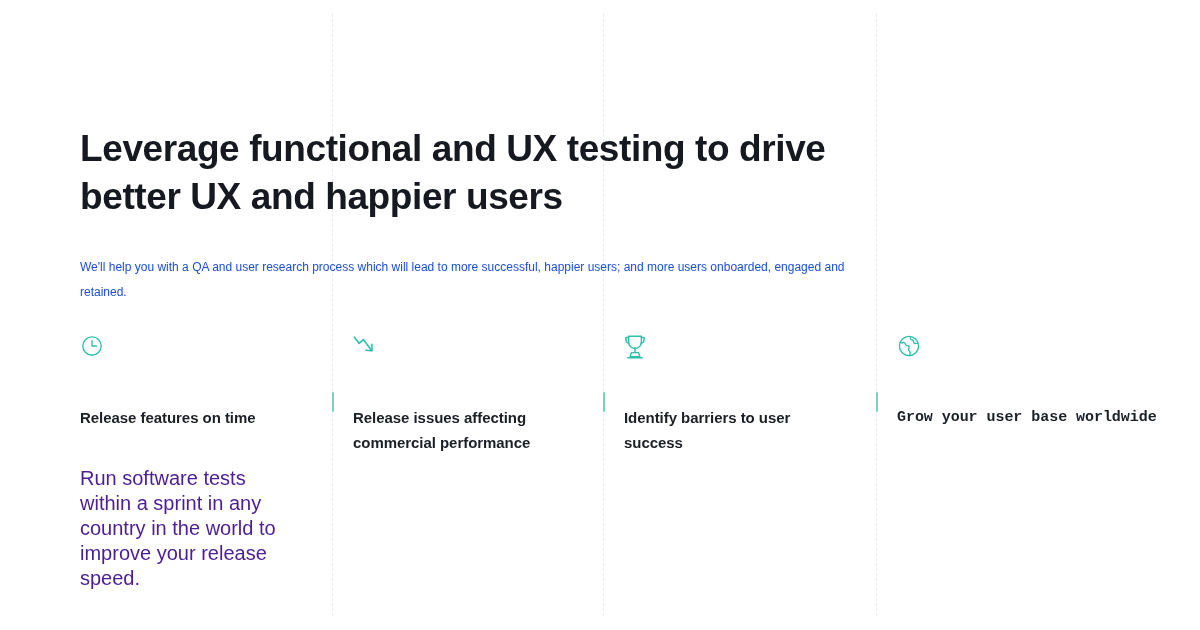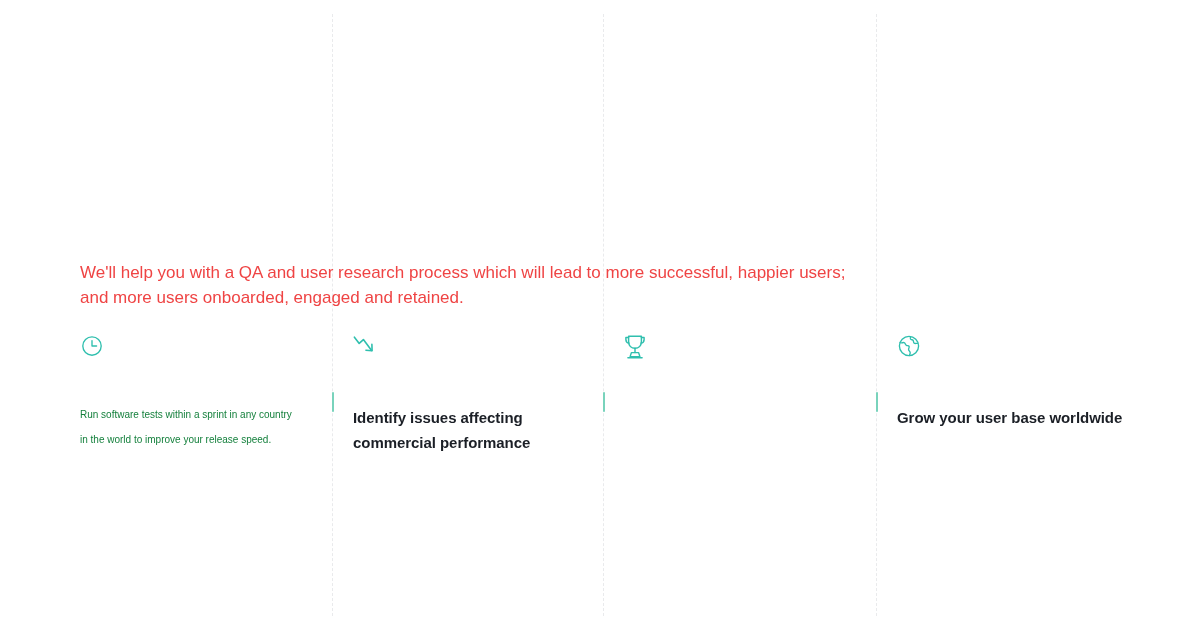--- a/index.html
+++ b/index.html
@@ -46,42 +46,42 @@
     font-weight: 700;
     letter-spacing: -0.4px;
     color: #16191f;
   }
 
   .subhead {
     position: absolute;
     left: 80px;
     top: 243px;
     width: 775px;
-    font-size: 17px;
+    font-size: 12px;
     line-height: 25px;
-    color: #ef4444;
+    color: #1d4ed8;
     font-weight: 400;
   }
 
   
   .columns {
     position: absolute;
     left: 0;
     top: 334px;
     width: 1200px;
     display: flex;
   }
   .col {
     position: relative;
     box-sizing: border-box;
   }
   .col.c1 { width: 332px; padding-left: 80px; padding-right: 30px; }
   .col.c2 { width: 271px; padding-left: 21px; padding-right: 30px; }
   .col.c3 { width: 273px; padding-left: 21px; padding-right: 30px; }
-  .col.c4 { width: 324px; padding-left: 21px; padding-right: 24px; }
+  .col.c4 { width: 324px; padding-left: 21px; padding-right: 24px; font-family: Liberation Mono, monospace; }
 
   .col-icon {
     height: 30px;
     display: block;
     margin-bottom: 26px;
   }
   .col-icon svg { display: block; }
 
   .col-heading-row {
     display: flex;
@@ -104,77 +104,83 @@
 
   .col-heading {
     font-size: 15px;
     line-height: 25px;
     font-weight: 700;
     color: #1b1f26;
     letter-spacing: -0.05px;
   }
 
   .col-body {
-    margin-top: 38px;
-    font-size: 10px;
+    margin-top: 21px;
+    font-size: 20px;
     line-height: 25px;
-    color: #15803d;
+    color: #4c1d95;
     font-weight: 400;
   }
 </style>
 </head>
 <body>
 
 <div class="page">
 
   <div class="divider d1"></div>
   <div class="divider d2"></div>
   <div class="divider d3"></div>
 
+  <h1 class="headline">Leverage functional and UX testing to drive better UX and happier users</h1>
 
   <p class="subhead">We'll help you with a QA and user research process which will lead to more successful, happier users; and more users onboarded, engaged and retained.</p>
 
   <div class="columns">
 
     <div class="col c1">
       <span class="col-icon">
         <svg width="24" height="24" viewBox="0 0 24 24" fill="none" stroke="#2fbfae" stroke-width="1.35" stroke-linecap="round" stroke-linejoin="round">
           <circle cx="12" cy="12" r="9.2"></circle>
           <path d="M12 6.6 V12 H16.6"></path>
         </svg>
       </span>
+      <div class="col-heading-row">
+        <span class="accent-bar hidden"></span>
+        <h3 class="col-heading">Release features on time</h3>
+      </div>
       <p class="col-body">Run software tests within a sprint in any country in the world to improve your release speed.</p>
     </div>
 
     <div class="col c2">
       <span class="col-icon">
         <svg width="27" height="22" viewBox="0 0 27 22" fill="none" stroke="#2fbfae" stroke-width="1.6" stroke-linecap="round" stroke-linejoin="round">
           <path d="M1.4 3.2 L6.2 9.4 L10.4 5.6 L18.6 16.4"></path>
           <path d="M18.9 10.4 L19.1 16.8 L12.9 16.2"></path>
         </svg>
       </span>
       <div class="col-heading-row">
         <span class="accent-bar"></span>
-        <h3 class="col-heading">Identify issues affecting commercial performance</h3>
+        <h3 class="col-heading">Release issues affecting commercial performance</h3>
       </div>
     </div>
 
     <div class="col c3">
       <span class="col-icon">
         <svg width="22" height="26" viewBox="0 0 22 26" fill="none" stroke="#2fbfae" stroke-width="1.45" stroke-linecap="round" stroke-linejoin="round">
           <path d="M4.6 2.2 H17.4 V7.4 C17.4 11.6 14.6 14.2 11 14.2 C7.4 14.2 4.6 11.6 4.6 7.4 Z"></path>
           <path d="M4.6 3.4 H1.9 V5.4 C1.9 7.6 3.2 8.9 5 9.1"></path>
           <path d="M17.4 3.4 H20.1 V5.4 C20.1 7.6 18.8 8.9 17 9.1"></path>
           <path d="M11 14.2 V18.4"></path>
           <path d="M7.4 18.6 H14.6 L15.9 22.6 H6.1 Z"></path>
           <path d="M3.9 23.8 H18.1"></path>
         </svg>
       </span>
       <div class="col-heading-row">
         <span class="accent-bar"></span>
+        <h3 class="col-heading">Identify barriers to user success</h3>
       </div>
     </div>
 
     <div class="col c4">
       <span class="col-icon">
         <svg width="24" height="24" viewBox="0 0 24 24" fill="none" stroke="#2fbfae" stroke-width="1.35" stroke-linecap="round" stroke-linejoin="round">
           <circle cx="12" cy="12" r="9.6"></circle>
           <path d="M3.1 8.6 C5 9.6 5.6 8.2 7.1 8.6 C8.4 9 8.2 10.8 9.4 11.4 C10.5 12 11.6 11.3 12.1 12.4 C12.6 13.5 11.4 14.3 11.6 15.6 C11.8 17 13.2 17.4 13.2 18.8 C13.2 20 12.4 21 12.4 21.5"></path>
           <path d="M20.6 9.4 C19.4 9 18.2 9.9 17.2 9.2 C16.2 8.5 16.8 7 16 6.2 C15.3 5.5 14.2 6 13.6 5.1 C13.1 4.3 13.7 3.4 13.4 2.6"></path>
         </svg>

